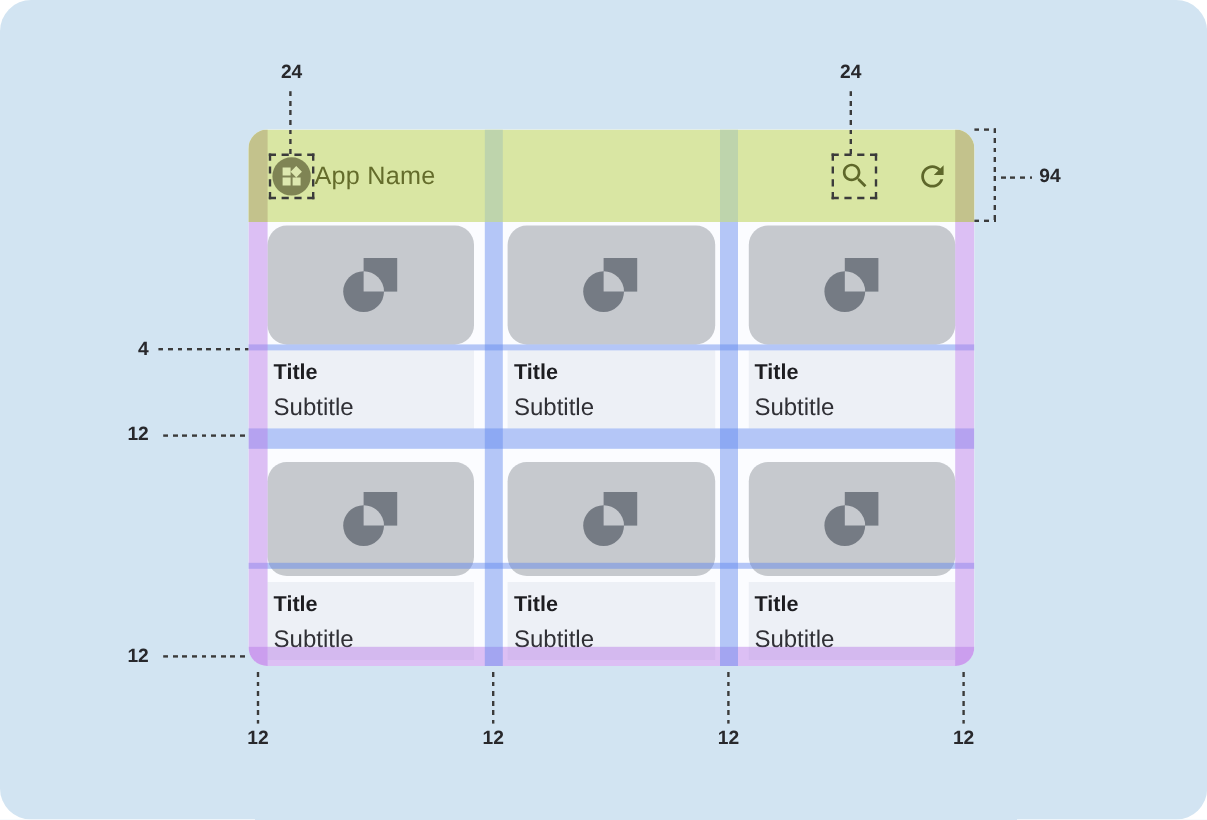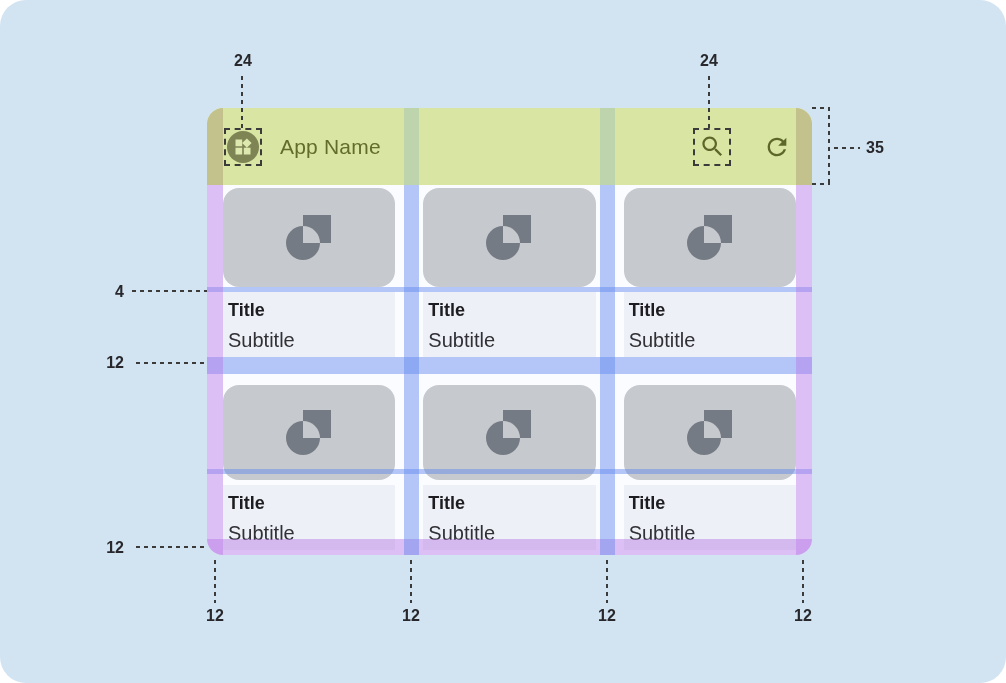--- a/index.html
+++ b/index.html
@@ -13,21 +13,21 @@
   .mockup { position:absolute; left:207px; top:108px; width:605px; height:447px;
             border-radius:16px; overflow:hidden; background:var(--mockup-bg); }
 
   .appbar { position:absolute; left:0; top:0; width:605px; height:77px;
             background:var(--appbar-bg); display:flex; align-items:center;
             padding:0 21px 0 17px; }
   .measure-box { width:38px; height:38px; border:2px dashed var(--dash-color);
                  display:flex; align-items:center; justify-content:center; flex:0 0 auto; }
   .avatar { width:32px; height:32px; border-radius:50%; background:var(--avatar-bg);
             display:flex; align-items:center; justify-content:center; }
-  .appbar-title { margin-left:18px; font-size:21px; font-weight:500; letter-spacing:.2px;
+  .appbar-title { font-size:21px; font-weight:500; letter-spacing:.2px;
                   color:var(--appbar-title); }
   .appbar-spacer { flex:1; }
   .refresh-wrap { margin-left:32px; display:flex; align-items:center; }
 
   .content-grid { position:absolute; left:0; top:77px; width:605px;
                   padding:3px 16px 0 16px; display:grid;
                   grid-template-columns:repeat(3,1fr); column-gap:15px; row-gap:17px;gap:28px; }
   .card { display:block; }
   .media { background:var(--media-bg); border-radius:16px;
            display:flex; align-items:center; justify-content:center; }
@@ -183,21 +183,21 @@
   <div class="ann" style="left:229px;top:52px;width:28px">24</div>
   <div class="vdash" style="left:241px;top:76px;height:53px"></div>
 
   <div class="ann" style="left:695px;top:52px;width:28px">24</div>
   <div class="vdash" style="left:708px;top:76px;height:53px"></div>
 
   <div class="hdash" style="left:812px;top:107px;width:18px"></div>
   <div class="vdash" style="left:828px;top:107px;height:78px"></div>
   <div class="hdash" style="left:812px;top:183px;width:18px"></div>
   <div class="hdash" style="left:834px;top:147px;width:26px"></div>
-  <div class="ann" style="left:866px;top:139px;width:30px;text-align:left">35</div>
+  <div class="ann" style="left:866px;top:139px;width:30px;text-align:left">94</div>
 
   <div class="ann" style="left:96px;top:283px;width:28px;text-align:right">4</div>
   <div class="hdash" style="left:132px;top:290px;width:75px"></div>
 
   <div class="ann" style="left:96px;top:354px;width:28px;text-align:right">12</div>
   <div class="hdash" style="left:136px;top:362px;width:71px"></div>
 
   <div class="ann" style="left:96px;top:539px;width:28px;text-align:right">12</div>
   <div class="hdash" style="left:136px;top:546px;width:71px"></div>
 

